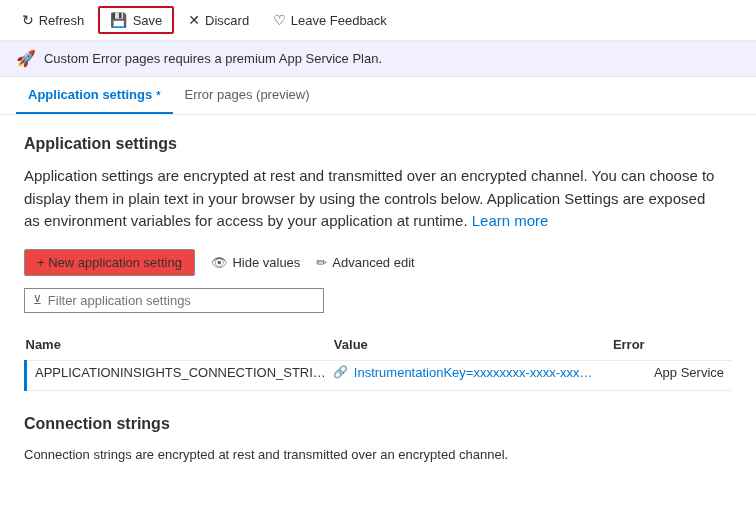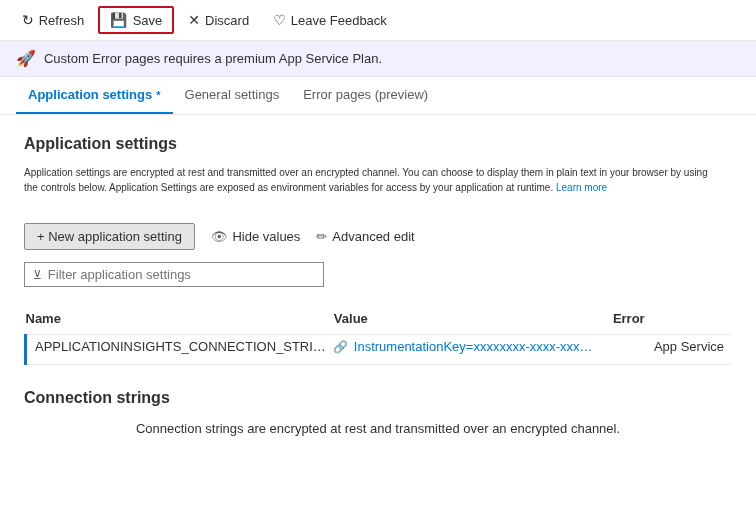--- a/index.html
+++ b/index.html
@@ -75,45 +75,45 @@
     .main {
       padding: 20px 24px;
     }
     .section-title {
       font-size: 16px;
       font-weight: 700;
       color: #323130;
       margin-bottom: 12px;
     }
     .description {
-      font-size: 10px;
+      font-size: 15px;
       color: #323130;
       line-height: 1.5;
-      margin-bottom: 28px;
+      margin-bottom: 16px;
       max-width: 700px;
     }
     .description a {
       color: #0078d4;
       text-decoration: none;
     }
 
     
     .action-row {
       display: flex;
       align-items: center;
       gap: 16px;
       margin-bottom: 12px;
     }
     .action-btn {
       display: flex;
       align-items: flex-end;
       gap: 5px;
       padding: 5px 12px;
       border: 1px solid #8a8886;
-      background: #e5e5e5;
+      background: #ef4444;
       cursor: pointer;
       font-size: 13px;
       color: #323130;
       border-radius: 2px;
     }
     .action-btn.new-btn {
       border: 1px solid #8a8886;
     }
     .action-btn-text {
       display: flex;
@@ -188,21 +188,20 @@
 
     
     .conn-section {
       margin-top: 24px;
     }
     .conn-desc {
       font-size: 13px;
       color: #323130;
       line-height: 1.5;
       margin-top: 8px;
-      text-align: center;
     }
   </style>
 </head>
 <body>
 
 <div class="toolbar">
   <button class="toolbar-btn">
     <span class="icon">↻</span>
     <span>Refresh</span>
   </button>
@@ -222,23 +221,20 @@
 
 <div class="banner">
   <span class="banner-icon">🚀</span>
   <span>Custom Error pages requires a premium App Service Plan.</span>
 </div>
 
 <div class="tabs">
   <div class="tab active">
     <span>Application settings</span>
     <span class="asterisk">*</span>
-  </div>
-  <div class="tab">
-    <span>General settings</span>
   </div>
   <div class="tab">
     <span>Error pages (preview)</span>
   </div>
 </div>
 
 <div class="main">
   <h2 class="section-title">Application settings</h2>
 
   <p class="description">

